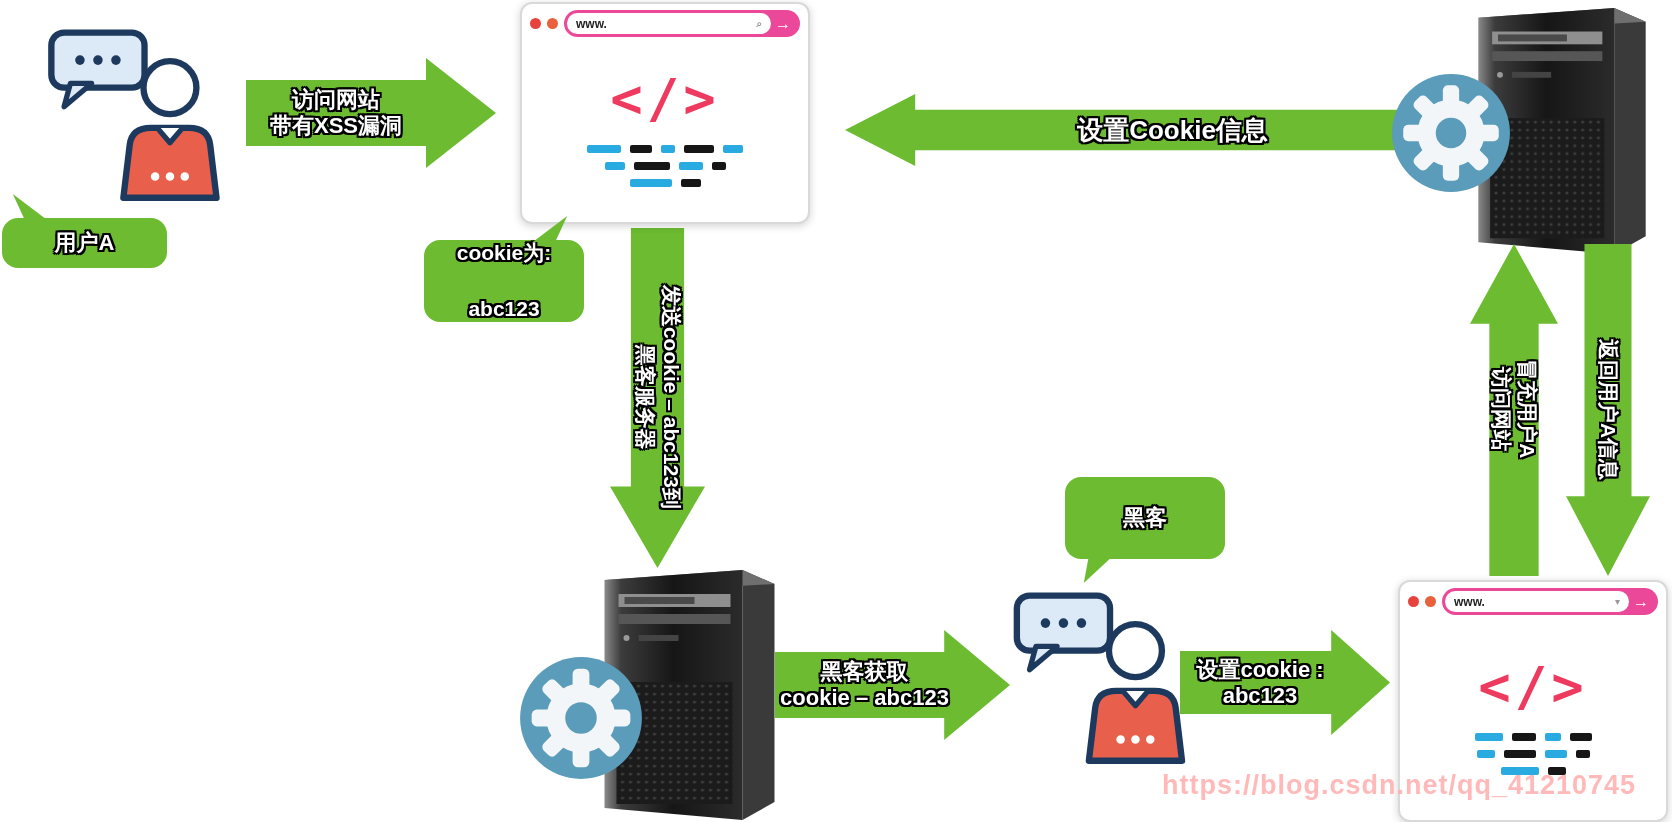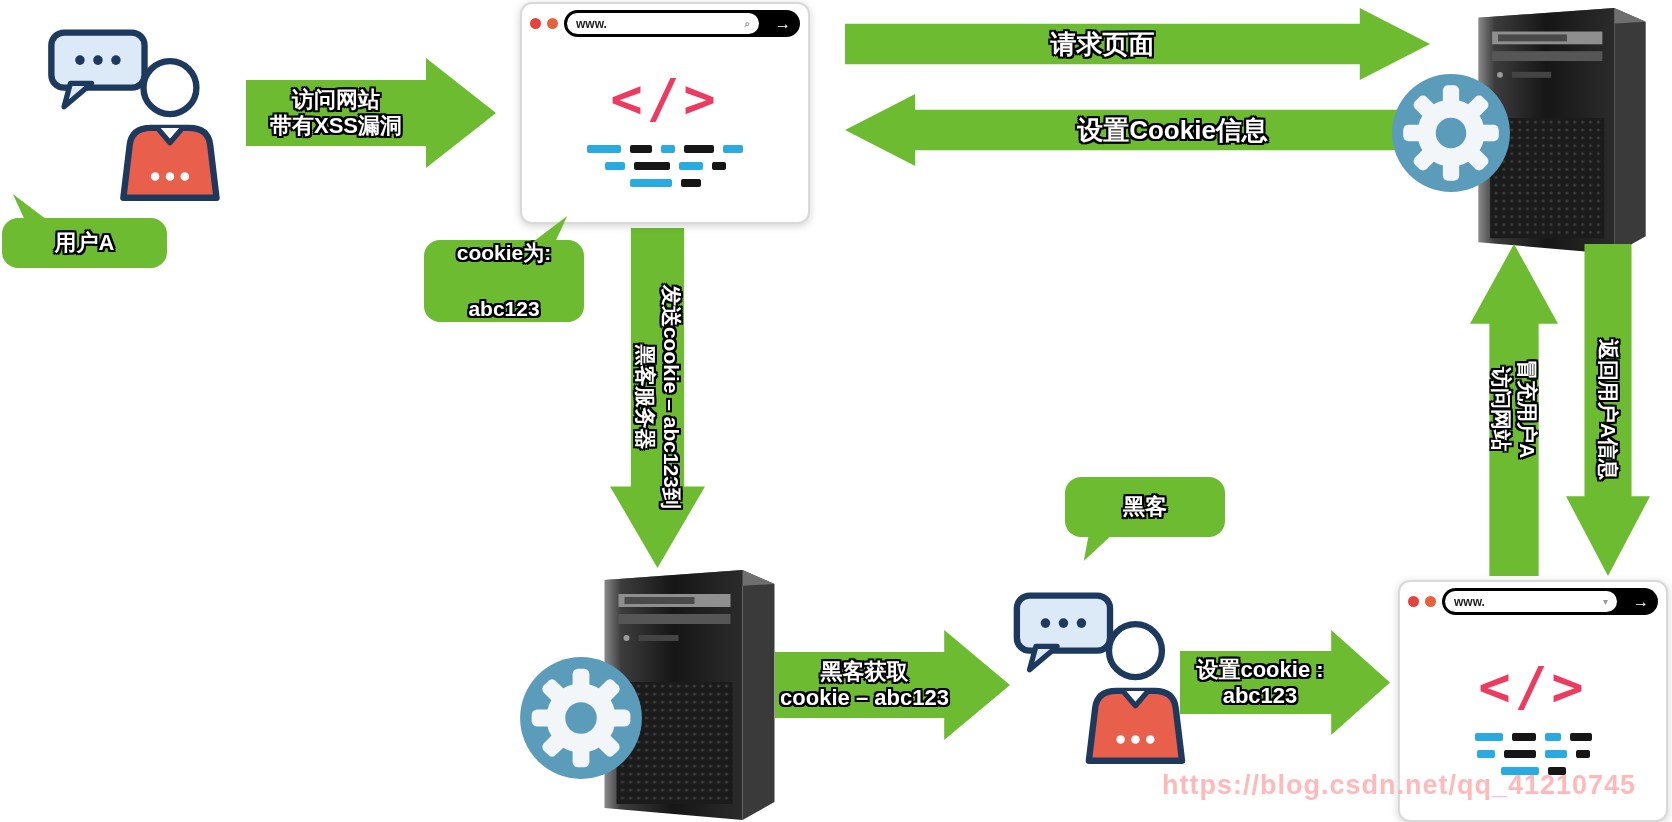--- a/index.html
+++ b/index.html
@@ -28,22 +28,22 @@
   .tail { position:absolute; background:var(--green); width:40px; height:26px; }
   .tail.up-left   { top:-24px; left:10px;  clip-path:polygon(2% 0,88% 100%,32% 100%); }
   .tail.up-right  { top:-24px; right:16px; clip-path:polygon(98% 0,68% 100%,12% 100%); }
   .tail.up-mid    { top:-24px; left:34px;  clip-path:polygon(30% 0,92% 100%,6% 100%); }
   .tail.down-left { bottom:-24px; left:18px; clip-path:polygon(2% 100%,14% 0,72% 0); }
 
   .browser { position:absolute; background:#fff; border:2px solid #d9d9d9; border-radius:12px;
              box-shadow:0 2px 8px rgba(0,0,0,.18); display:flex; flex-direction:column; z-index:3; }
   .bbar { display:flex; align-items:center; gap:6px; padding:6px 8px 4px; }
   .dot { width:11px; height:11px; border-radius:50%; display:inline-block; flex:0 0 auto; }
-  .pill { flex:1; background:#000000; border-radius:14px; height:27px; display:flex;
-          align-items:center; padding:3px 9px 3px 3px; gap:16px; }
+  .pill { flex:1; background:#ec4899; border-radius:14px; height:27px; display:flex;
+          align-items:center; padding:3px 9px 3px 3px; gap:4px; }
   .field { flex:1; background:#fff; border-radius:11px; height:21px; display:flex; align-items:center;
            justify-content:space-between; padding:0 9px; font-size:12px; font-weight:bold; color:#222; }
   .caret { color:#999; font-size:10px; }
   .go { color:#fff; font-weight:bold; font-size:16px; }
   .bcontent { flex:1; display:flex; flex-direction:column; align-items:center; justify-content:center;
               gap:15px; padding-bottom:10px; }
   .code-glyph { color:var(--code-pink); font-weight:bold; font-size:54px;
                 font-family:"DejaVu Sans Mono","Liberation Mono",monospace; letter-spacing:4px; }
   .code-lines { display:flex; flex-direction:column; gap:9px; align-items:center; }
   .cl { display:flex; gap:9px; }
@@ -118,23 +118,20 @@
             <span class="d k" style="width:14px"></span>
           </div>
         <div class="cl">
             <span class="d b" style="width:42px"></span>
             <span class="d k" style="width:20px"></span>
           </div>
       </div>
     </div>
   </div>
 
-  <div class="arrow right-slim" style="left:845px; top:8px; width:585px; height:72px; padding-right:70px;">
-    <span class="otext fs26">请求页面</span>
-  </div>
 
   <div class="arrow left-slim" style="left:845px; top:94px; width:585px; height:72px; padding-left:70px;">
     <span class="otext fs26">设置Cookie信息</span>
   </div>
 
   <div class="icon-box" style="left:1462px; top:0px; width:200px; height:256px; z-index:2;">
     <svg viewBox="0 0 190 260" width="200" height="256">
       <defs>
         <linearGradient id="svrF1" x1="0" y1="0" x2="1" y2="0">
           <stop offset="0" stop-color="#8a8a8a"></stop>
@@ -279,21 +276,21 @@
       <circle cx="67" cy="36" r="4.5" fill="#1d3a5e"></circle>
       <circle cx="118" cy="62" r="25" fill="#ffffff" stroke="#1d3a5e" stroke-width="6"></circle>
       <path d="M74 166 L80 116 Q82 100 100 100 L136 100 Q154 100 156 116 L162 166 Z" fill="#e8604c" stroke="#1d3a5e" stroke-width="6" stroke-linejoin="round"></path>
       <path d="M106 100 L118 114 L130 100" fill="#ffffff" stroke="#1d3a5e" stroke-width="5" stroke-linejoin="round"></path>
       <circle cx="104" cy="146" r="4" fill="#ffffff"></circle>
       <circle cx="118" cy="146" r="4" fill="#ffffff"></circle>
       <circle cx="132" cy="146" r="4" fill="#ffffff"></circle>
     </svg>
   </div>
 
-  <div class="bubble" style="left:1065px; top:477px; width:160px; height:60px;">
+  <div class="bubble" style="left:1065px; top:477px; width:160px; height:82px;">
     <span class="tail down-left"></span>
     <span class="otext fs22">黑客</span>
   </div>
 
   <div class="arrow right" style="left:1180px; top:630px; width:210px; height:105px; padding-right:50px;">
     <span class="otext fs22">设置cookie :</span>
     <span class="otext fs22">abc123</span>
   </div>
 
   <div class="arrow up" style="left:1470px; top:244px; width:88px; height:332px; z-index:4;">

